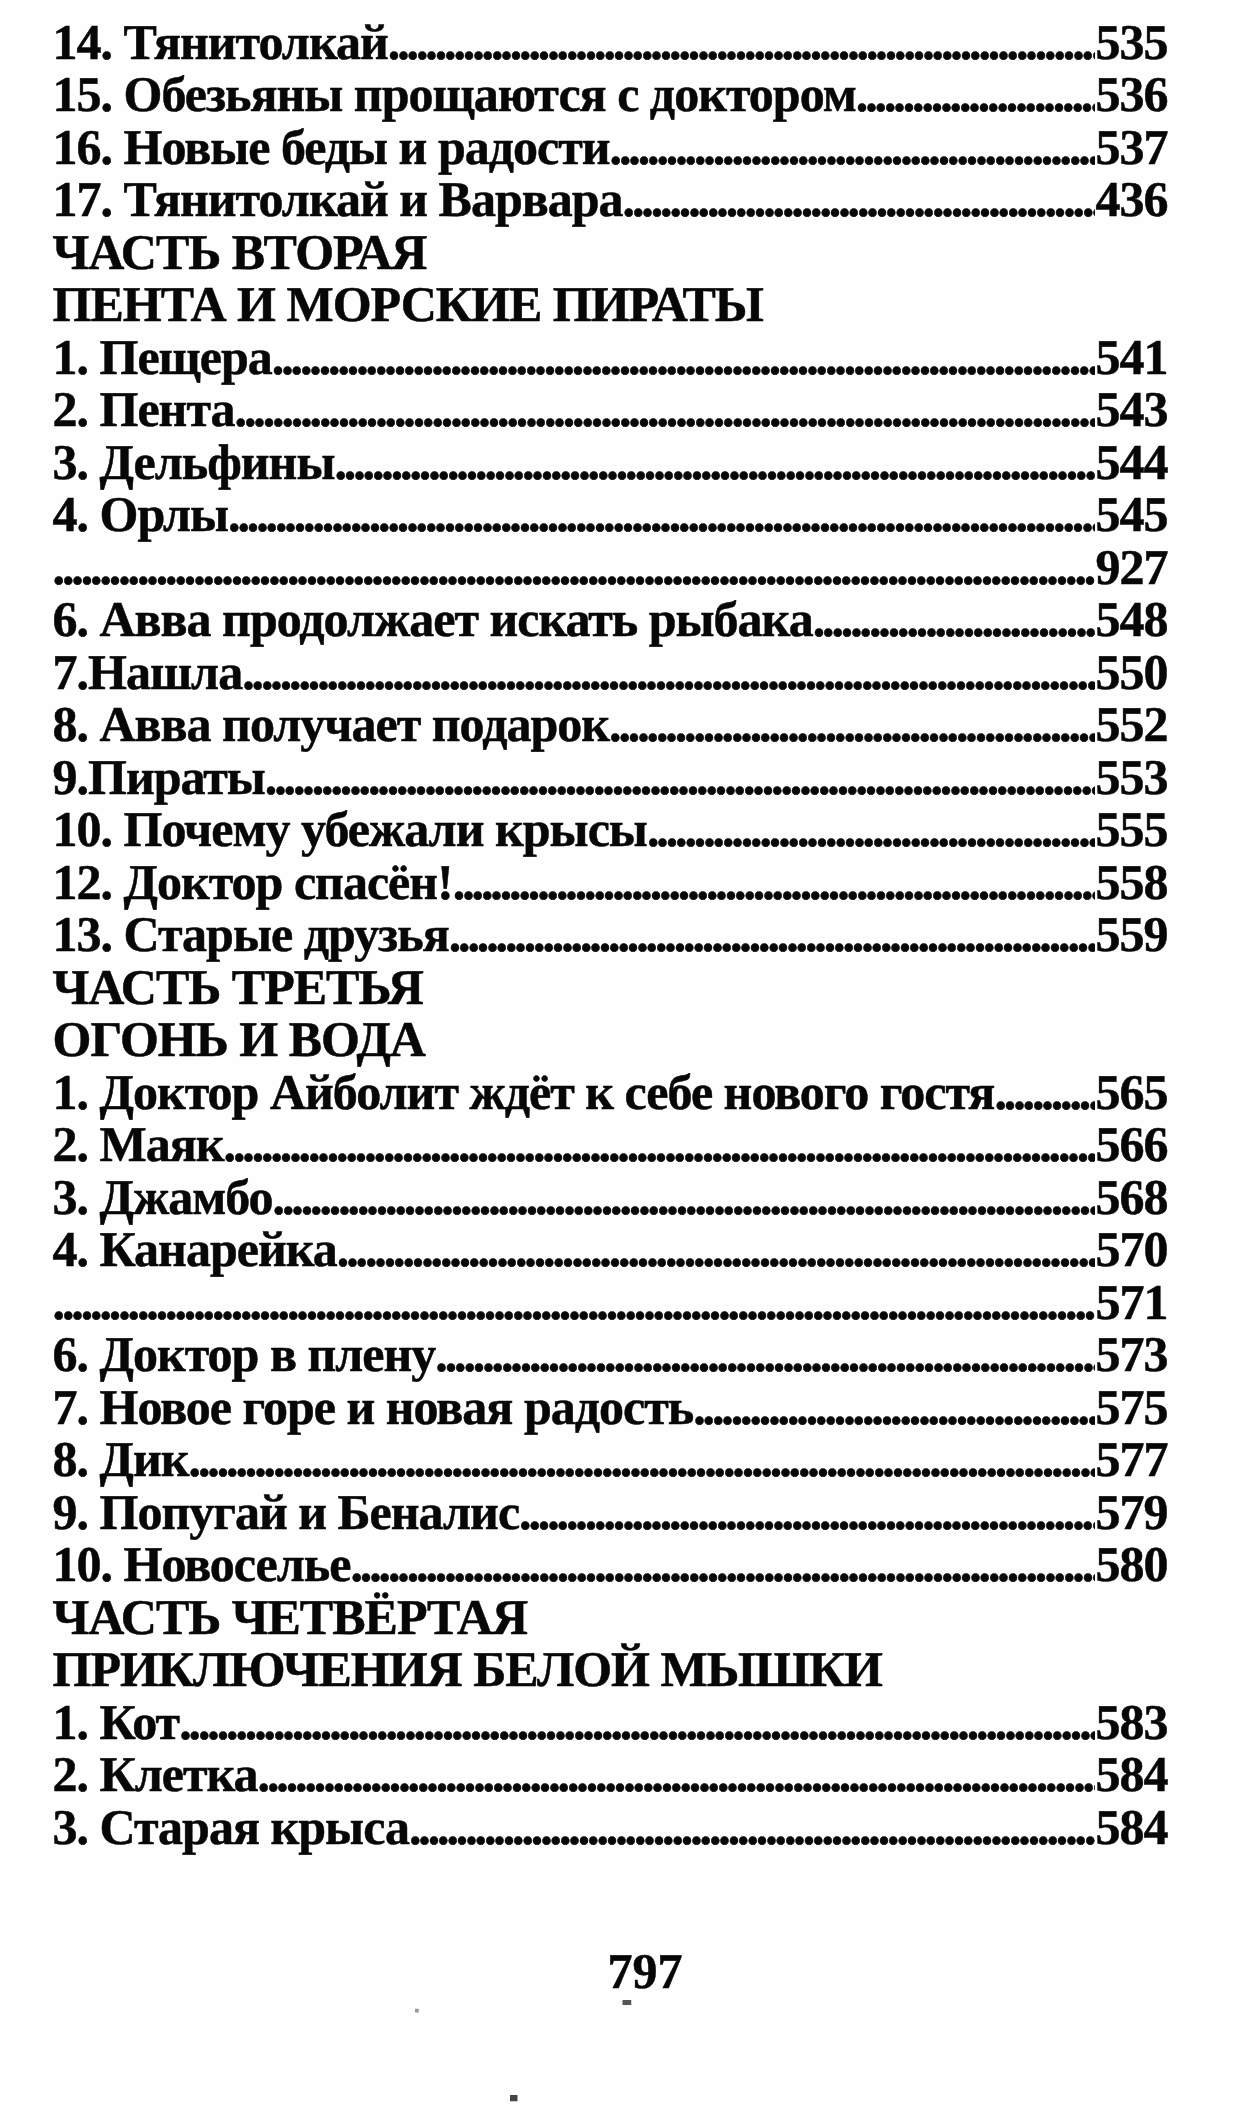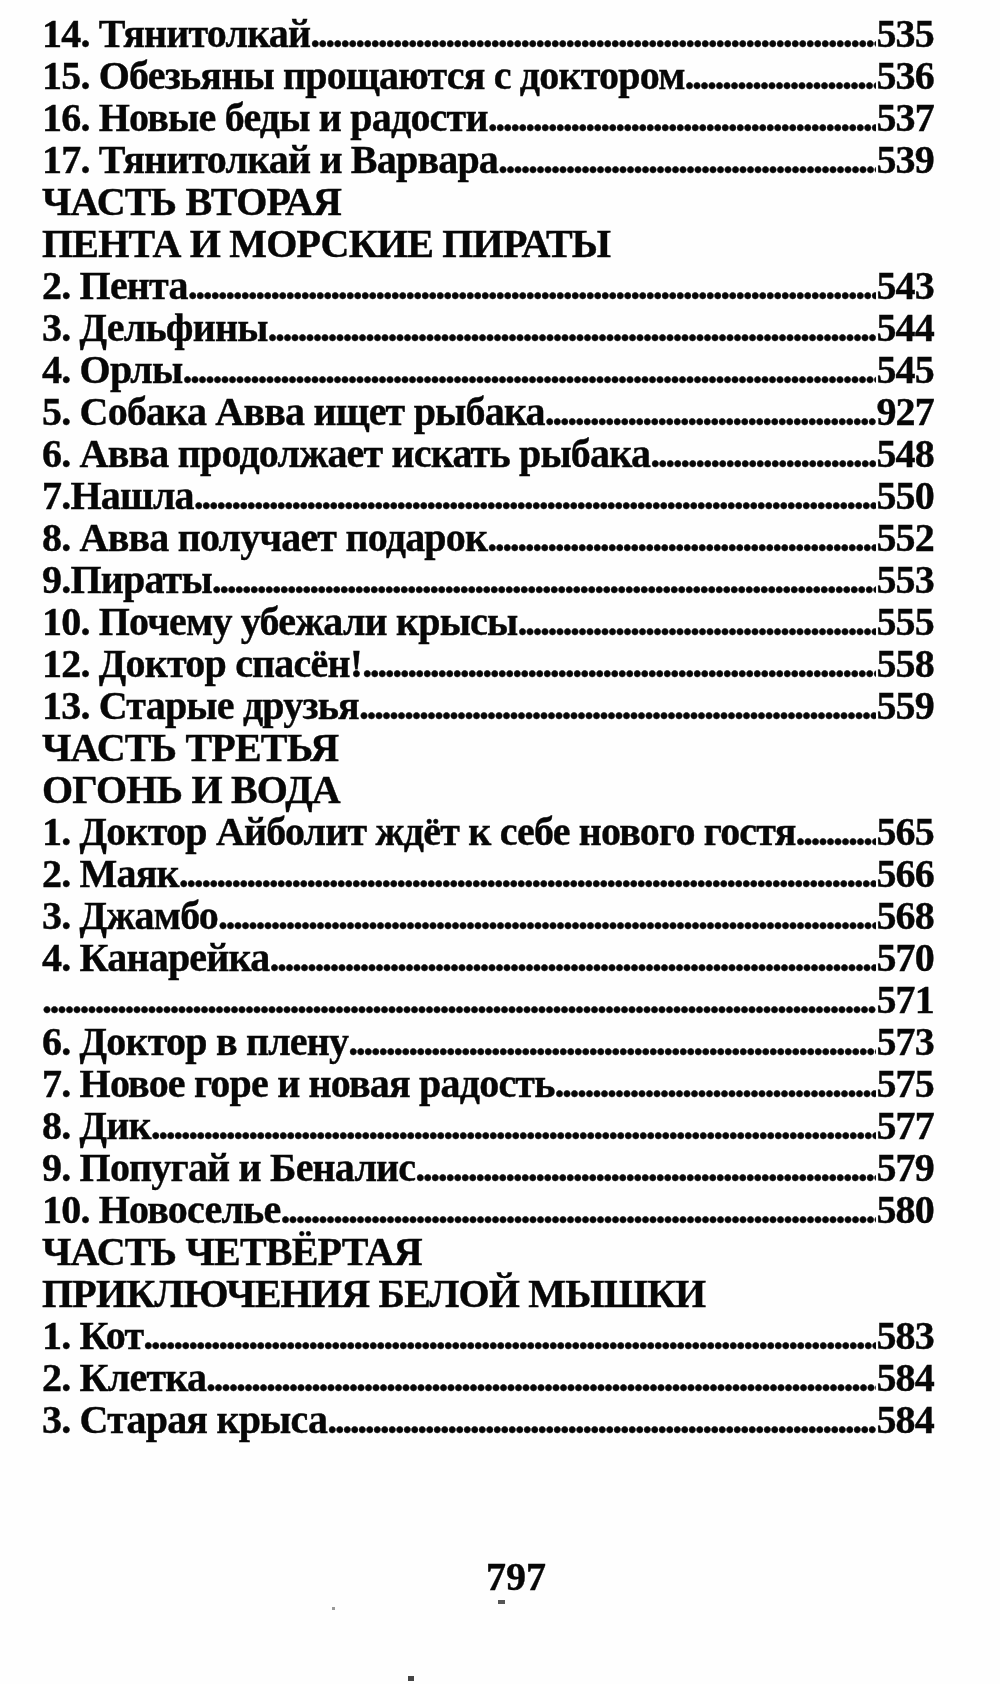--- a/index.html
+++ b/index.html
@@ -71,45 +71,49 @@
         <span class="pagenum">536</span>
       </div>
       <div class="row entry">
         <span class="label">16. Новые беды и радости</span>
         <span class="leader"></span>
         <span class="pagenum">537</span>
       </div>
       <div class="row entry">
         <span class="label">17. Тянитолкай и Варвара</span>
         <span class="leader"></span>
-        <span class="pagenum">539</span>
+        <span class="pagenum">436</span>
       </div>
       <div class="row heading">
         <span class="label">ЧАСТЬ ВТОРАЯ</span>
       </div>
       <div class="row heading">
         <span class="label">ПЕНТА И МОРСКИЕ ПИРАТЫ</span>
       </div>
       <div class="row entry">
+        <span class="label">1. Пещера</span>
+        <span class="leader"></span>
+        <span class="pagenum">541</span>
+      </div>
+      <div class="row entry">
         <span class="label">2. Пента</span>
         <span class="leader"></span>
         <span class="pagenum">543</span>
       </div>
       <div class="row entry">
         <span class="label">3. Дельфины</span>
         <span class="leader"></span>
         <span class="pagenum">544</span>
       </div>
       <div class="row entry">
         <span class="label">4. Орлы</span>
         <span class="leader"></span>
         <span class="pagenum">545</span>
       </div>
       <div class="row entry">
-        <span class="label">5. Собака Авва ищет рыбака</span>
         <span class="leader"></span>
         <span class="pagenum">927</span>
       </div>
       <div class="row entry">
         <span class="label">6. Авва продолжает искать рыбака</span>
         <span class="leader"></span>
         <span class="pagenum">548</span>
       </div>
       <div class="row entry">
         <span class="label">7.Нашла</span>

